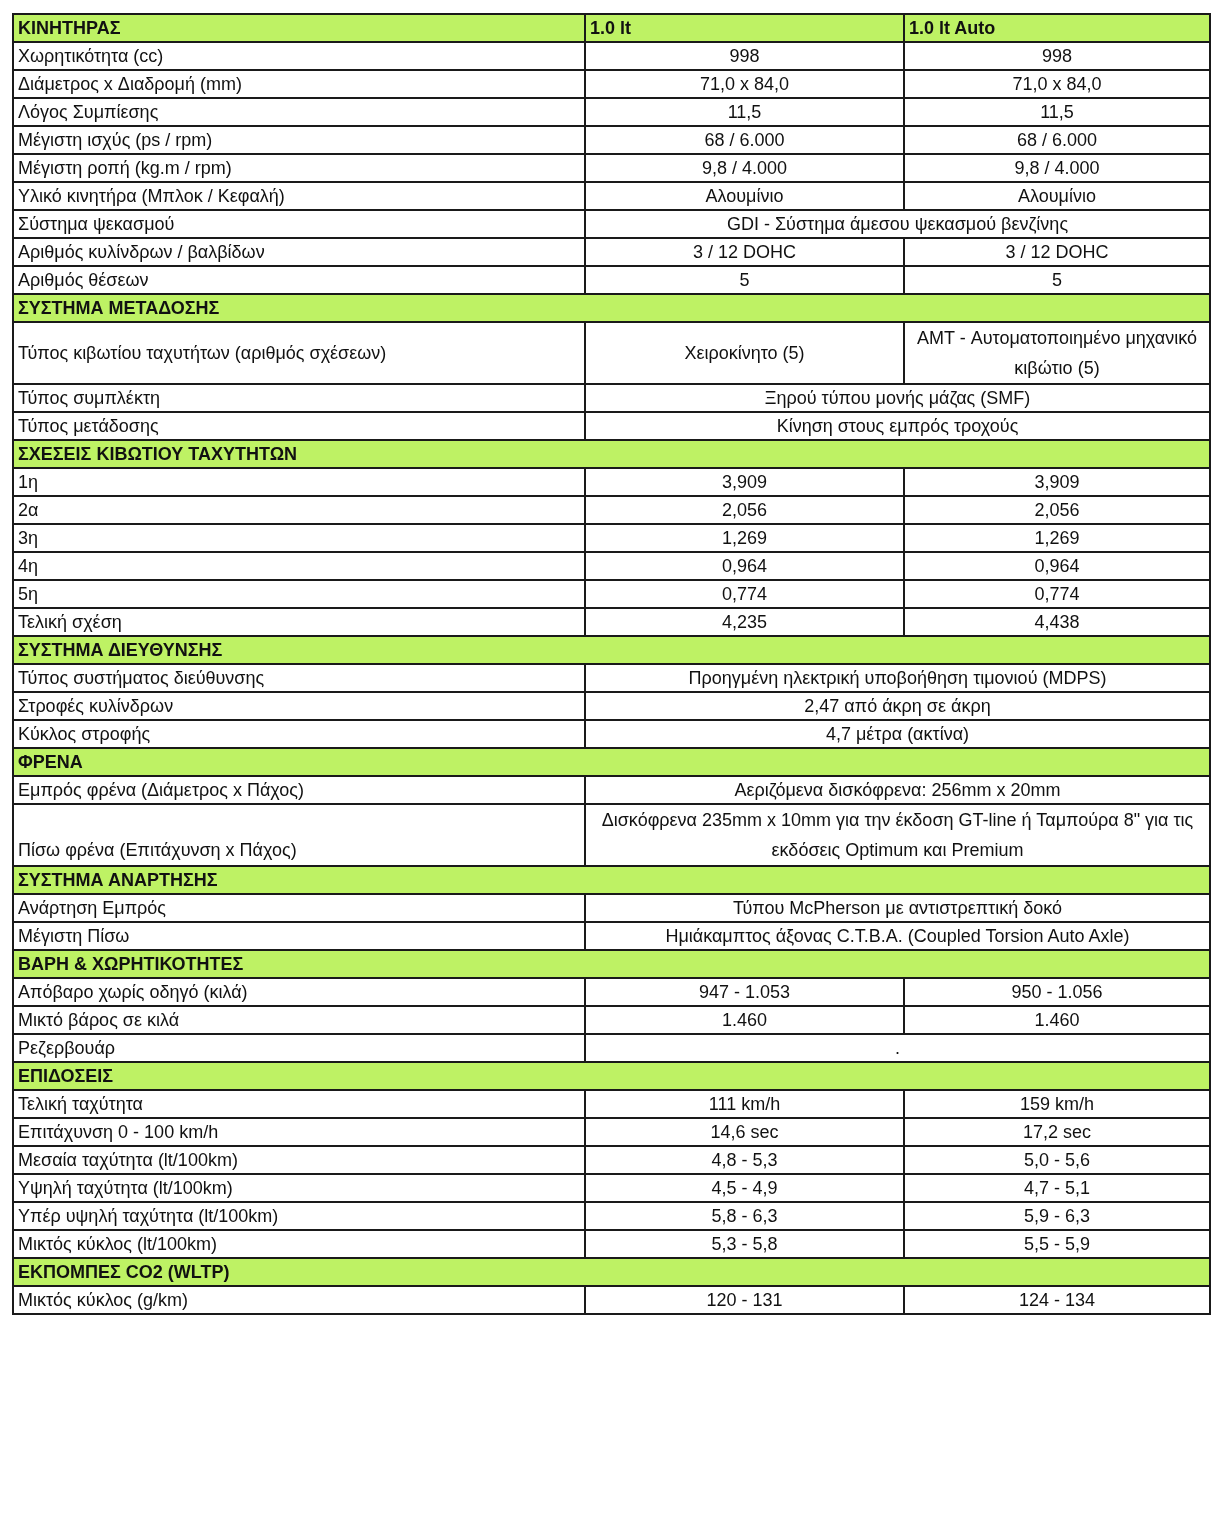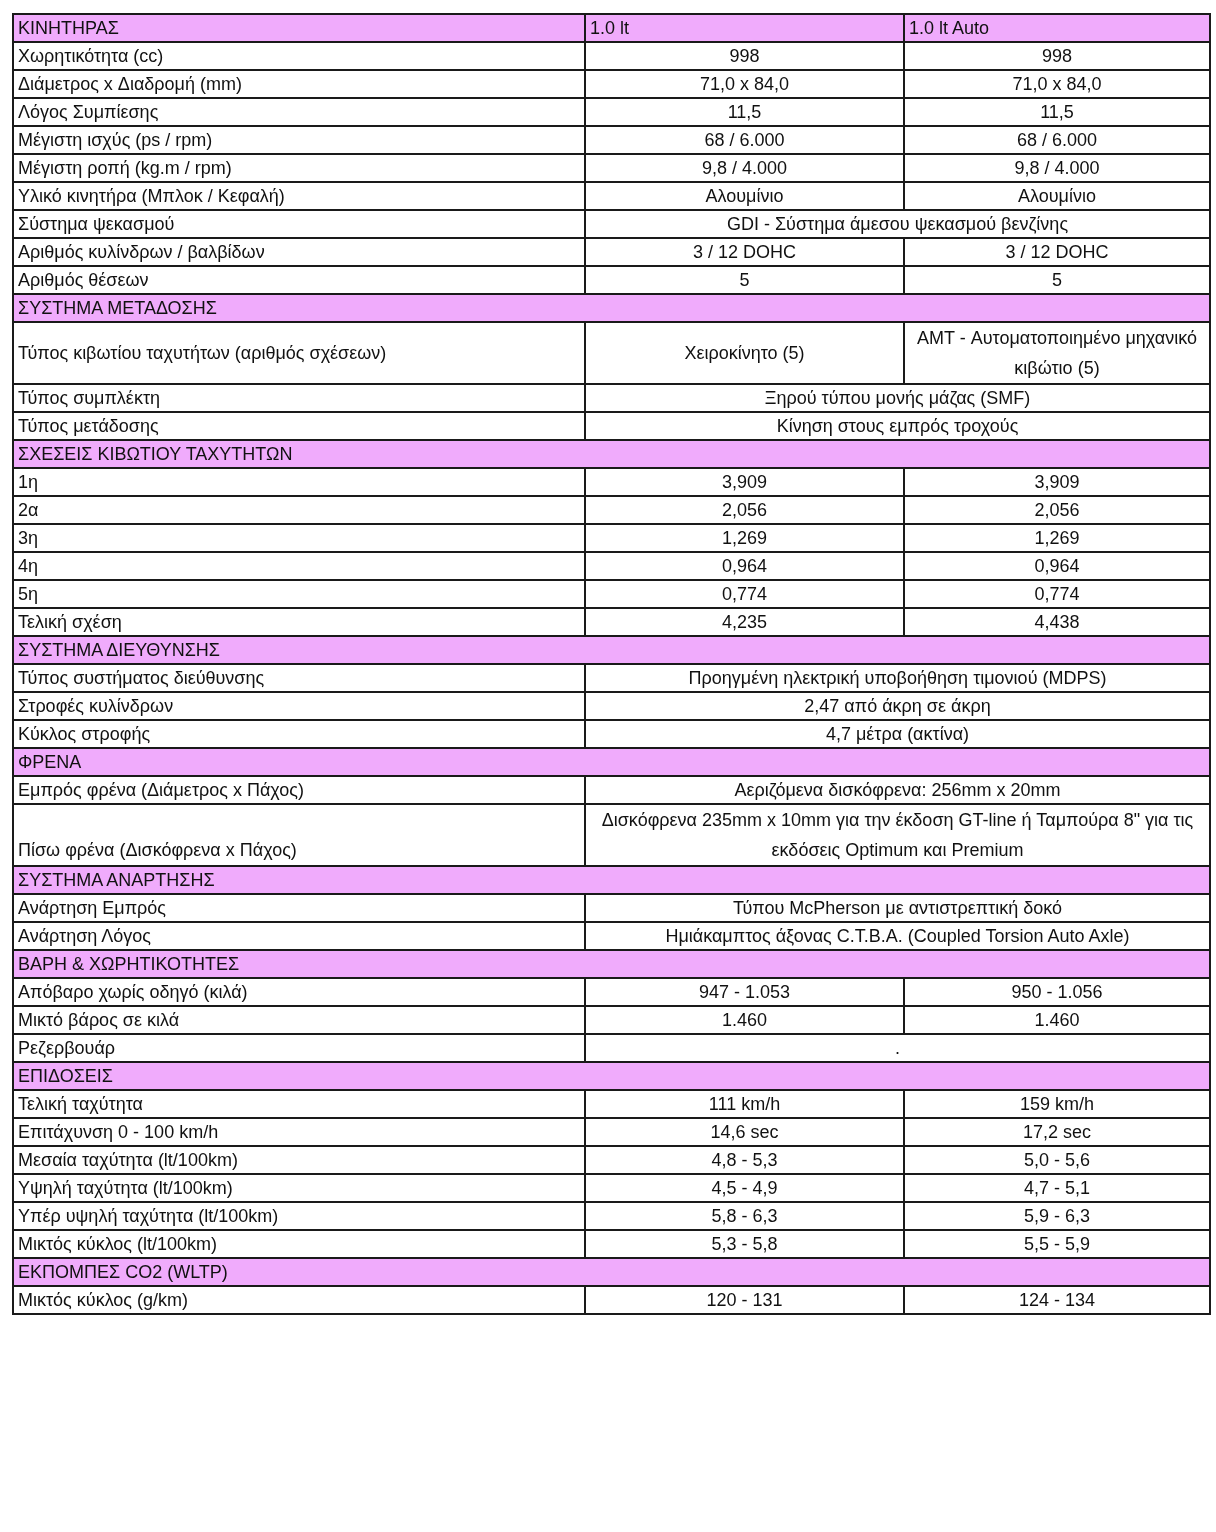--- a/index.html
+++ b/index.html
@@ -9,21 +9,21 @@
                border-collapse: collapse; table-layout: fixed; }
   table.spec col.c0 { width: 572px; }
   table.spec col.c1 { width: 319px; }
   table.spec col.c2 { width: 306px; }
   table.spec td { border: 2px solid #1a1a1a; height: 26px; padding: 0 4px;
                   font-size: 18px; line-height: 26px; vertical-align: middle;
                   white-space: nowrap; overflow: hidden; }
   table.spec tr.tall td { height: 56px; line-height: 30px; white-space: normal; }
   table.spec td.label { text-align: left; }
   table.spec td.val { text-align: center; }
-  table.spec tr.section td { background: #f0abfc; font-weight: normal; }
+  table.spec tr.section td { background: #bef264; font-weight: bold; }
   table.spec tr.section td.colhead { text-align: left; }
 </style>
 </head>
 <body>
 
 <table class="spec">
   <colgroup>
       <col class="c0">
       <col class="c1">
       <col class="c2">
@@ -148,33 +148,33 @@
       </tr>
 
     <tr class="section">
         <td colspan="3" class="label">ΦΡΕΝΑ</td>
       </tr>
     <tr>
         <td class="label">Εμπρός φρένα (Διάμετρος x Πάχος)</td>
         <td class="val" colspan="2">Αεριζόμενα δισκόφρενα: 256mm x 20mm</td>
       </tr>
     <tr class="tall">
-        <td class="label" style="vertical-align:bottom">Πίσω φρένα (Δισκόφρενα x Πάχος)</td>
+        <td class="label" style="vertical-align:bottom">Πίσω φρένα (Επιτάχυνση x Πάχος)</td>
         <td class="val" colspan="2">Δισκόφρενα 235mm x 10mm για την έκδοση GT-line ή Ταμπούρα 8" για τις εκδόσεις Optimum και Premium</td>
       </tr>
 
     <tr class="section">
         <td colspan="3" class="label">ΣΥΣΤΗΜΑ ΑΝΑΡΤΗΣΗΣ</td>
       </tr>
     <tr>
         <td class="label">Ανάρτηση Εμπρός</td>
         <td class="val" colspan="2">Τύπου McPherson με αντιστρεπτική δοκό</td>
       </tr>
     <tr>
-        <td class="label">Ανάρτηση Λόγος</td>
+        <td class="label">Μέγιστη Πίσω</td>
         <td class="val" colspan="2">Ημιάκαμπτος άξονας C.T.B.A. (Coupled Torsion Auto Axle)</td>
       </tr>
 
     <tr class="section">
         <td colspan="3" class="label">ΒΑΡΗ &amp; ΧΩΡΗΤΙΚΟΤΗΤΕΣ</td>
       </tr>
     <tr>
         <td class="label">Απόβαρο χωρίς οδηγό (κιλά)</td>
         <td class="val">947 - 1.053</td>
         <td class="val">950 - 1.056</td>

